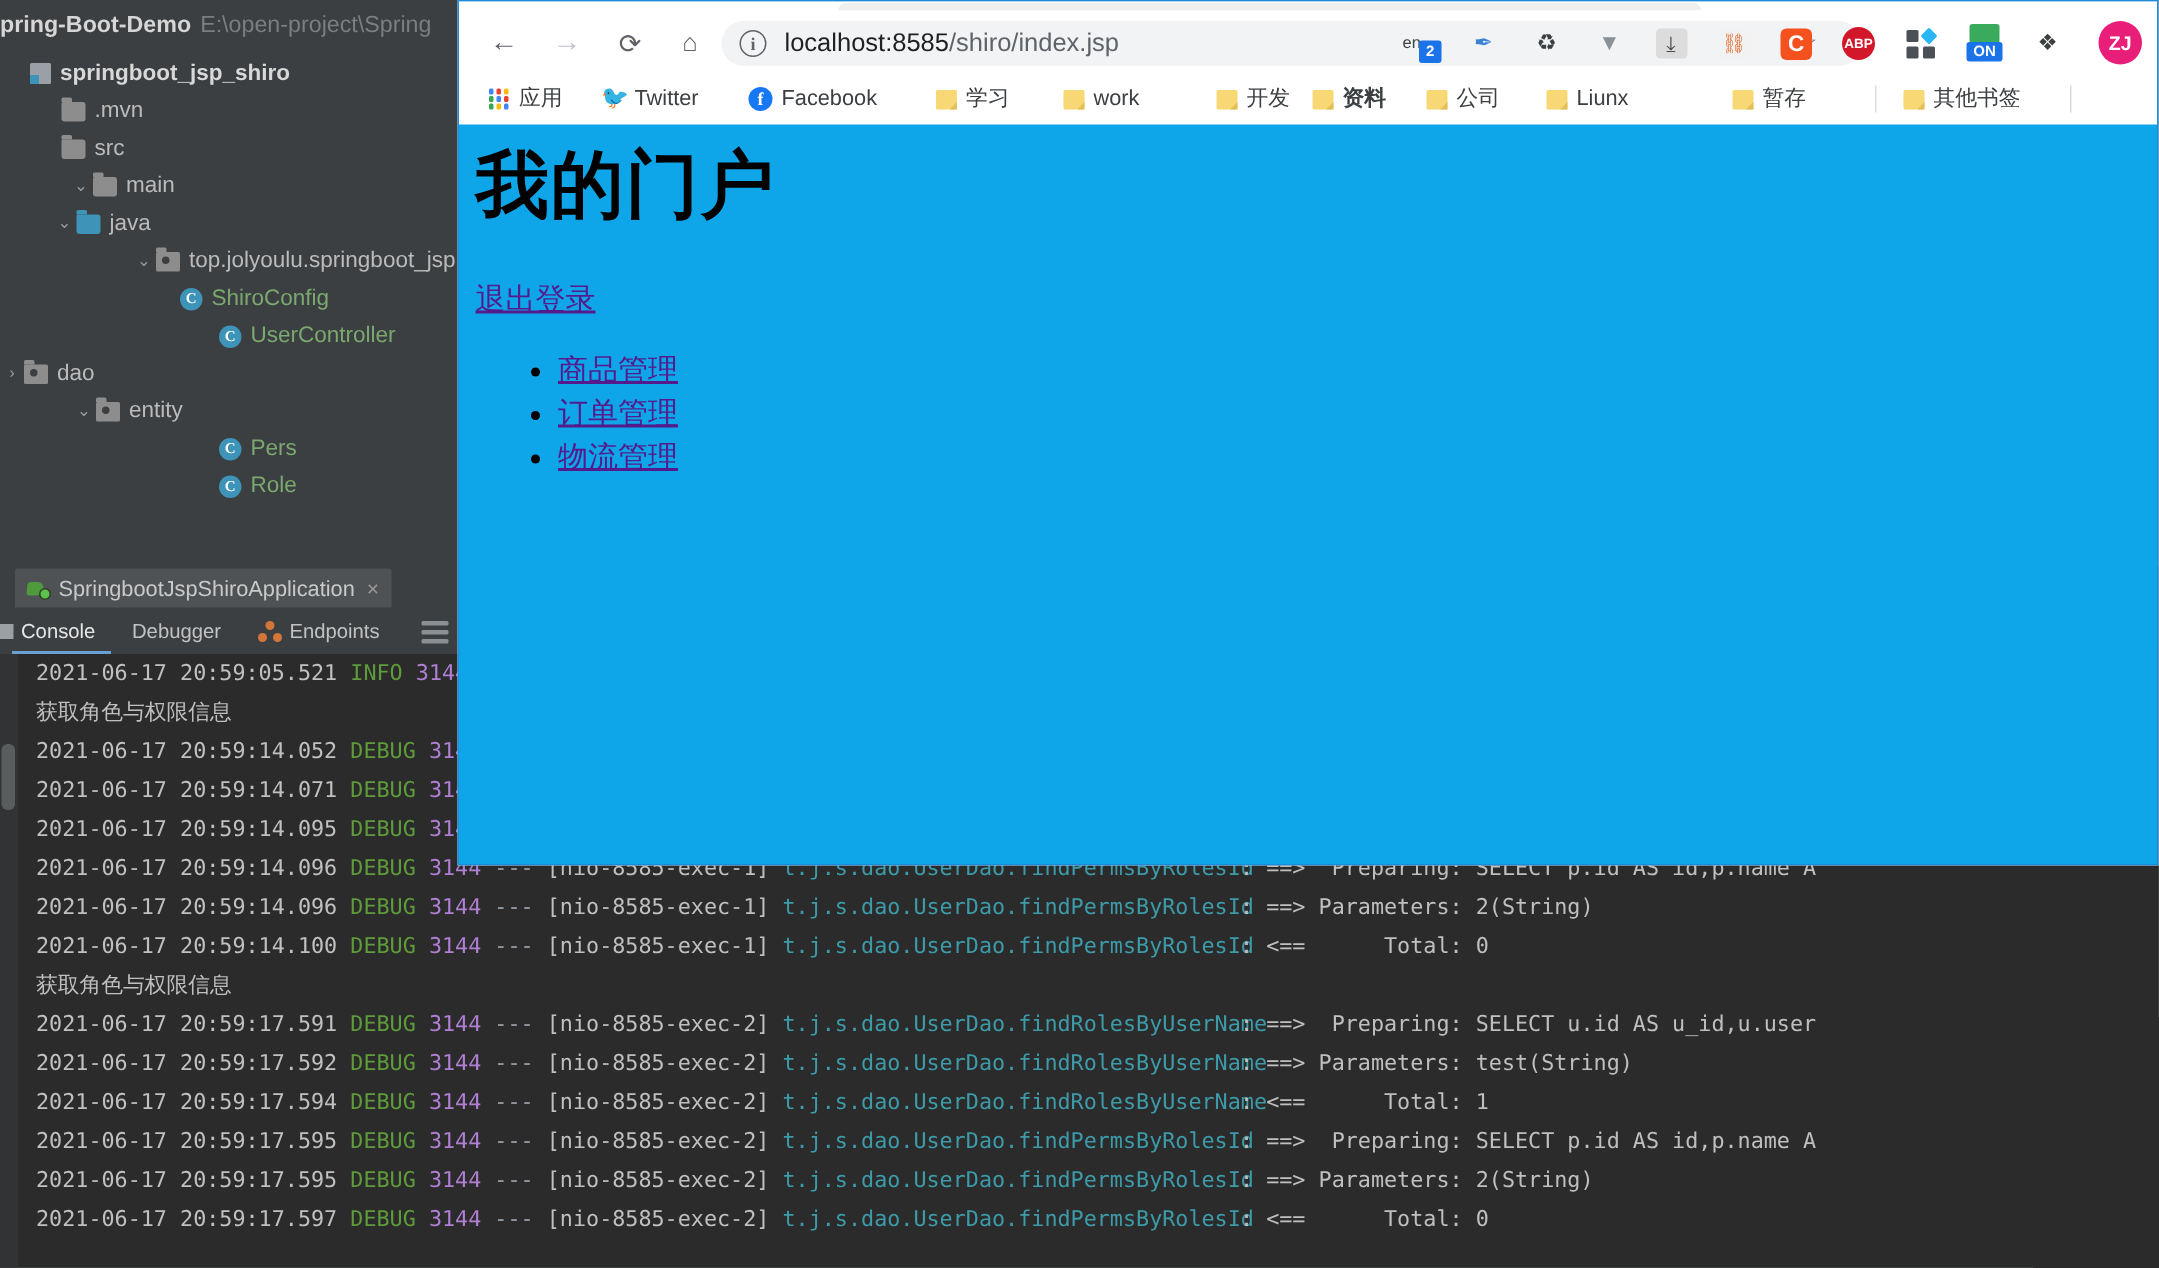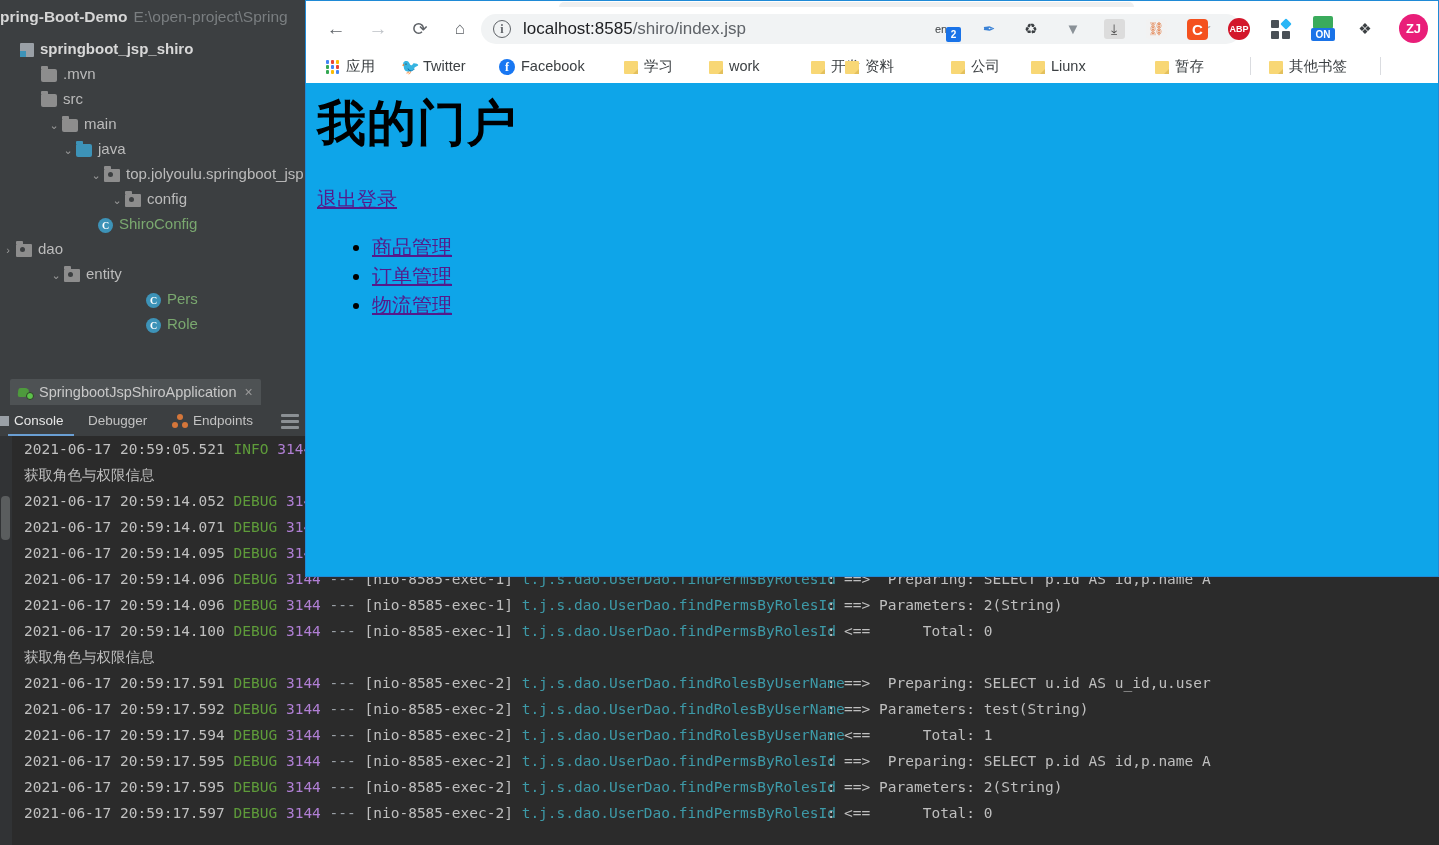--- a/index.html
+++ b/index.html
@@ -157,24 +157,24 @@
 
   <div id="ide-project-panel">
     <div class="proj-header">
       <span>pring-Boot-Demo</span><span class="path">E:\open-project\Spring</span>
     </div>
     <div class="tree" id="tree-root">
         <div class="tree-row bold" style="padding-left: 4px;"><span class="arrow blank">&nbsp;</span><span class="ico ico-module"></span><span class="">springboot_jsp_shiro</span></div>
         <div class="tree-row" style="padding-left: 25px;"><span class="arrow blank">&nbsp;</span><span class="ico ico-folder"></span><span class="">.mvn</span></div>
         <div class="tree-row" style="padding-left: 25px;"><span class="arrow blank">&nbsp;</span><span class="ico ico-folder"></span><span class="">src</span></div>
         <div class="tree-row" style="padding-left: 46px;"><span class="arrow">⌄</span><span class="ico ico-folder"></span><span class="">main</span></div>
-        <div class="tree-row" style="padding-left: 60px;"><span class="arrow">⌄</span><span class="ico ico-folder blue"></span><span class="">java</span></div>
+        <div class="tree-row" style="padding-left: 35px;"><span class="arrow">⌄</span><span class="ico ico-folder blue"></span><span class="">java</span></div>
         <div class="tree-row" style="padding-left: 88px;"><span class="arrow">⌄</span><span class="ico ico-pkg"></span><span class="">top.jolyoulu.springboot_jsp</span></div>
-        <div class="tree-row" style="padding-left: 109px;"><span class="arrow">⌄</span><span class="ico ico-pkg"></span><span class="">config</span></div>
-        <div class="tree-row" style="padding-left: 82px;"><span class="arrow blank">&nbsp;</span><span class="ico ico-class">C</span><span class="lbl-green">ShiroConfig</span></div>
+        <div class="tree-row" style="padding-left: 104px;"><span class="arrow blank">&nbsp;</span><span class="ico ico-class">C</span><span class="lbl-green">ShiroConfig</span></div>
+        <div class="tree-row" style="padding-left: 130px;"><span class="arrow blank">&nbsp;</span><span class="ico ico-class">C</span><span class="lbl-green">UserController</span></div>
         <div class="tree-row" style=""><span class="arrow">›</span><span class="ico ico-pkg"></span><span class="">dao</span></div>
         <div class="tree-row" style="padding-left: 48px;"><span class="arrow">⌄</span><span class="ico ico-pkg"></span><span class="">entity</span></div>
         <div class="tree-row" style="padding-left: 130px;"><span class="arrow blank">&nbsp;</span><span class="ico ico-class">C</span><span class="lbl-green">Pers</span></div>
         <div class="tree-row" style="padding-left: 130px;"><span class="arrow blank">&nbsp;</span><span class="ico ico-class">C</span><span class="lbl-green">Role</span></div>
       </div>
   </div>
 
   <div id="ide-run-window">
     <div id="run-tab-strip">
       <div class="run-tab">
@@ -290,21 +290,21 @@
   </div>
 
   <div id="bookmarks">
     <div id="bm-row">
         <div class="bm" style="left: 20px;"><span class="apps-grid"><i style="left:0px;top:0px;background:#4285f4;"></i><i style="left:5px;top:0px;background:#ea4335;"></i><i style="left:10px;top:0px;background:#fbbc05;"></i><i style="left:0px;top:5px;background:#34a853;"></i><i style="left:5px;top:5px;background:#4285f4;"></i><i style="left:10px;top:5px;background:#ea4335;"></i><i style="left:0px;top:10px;background:#34a853;"></i><i style="left:5px;top:10px;background:#fbbc05;"></i><i style="left:10px;top:10px;background:#4285f4;"></i></span><span>应用</span></div>
         <div class="bm" style="left: 95px;"><span class="bmico" style="width:16px;height:14px;color:#1da1f2;font-size:15px;line-height:14px;">🐦</span><span>Twitter</span></div>
         <div class="bm" style="left: 193px;"><span class="bmico" style="width:16px;height:16px;border-radius:50%;background:#1877f2;color:#fff;font-size:12px;font-weight:bold;line-height:16px;text-align:center;font-family:&quot;Liberation Serif&quot;,serif;">f</span><span>Facebook</span></div>
         <div class="bm" style="left: 318px;"><span class="bmico bm-folder"></span><span>学习</span></div>
         <div class="bm" style="left: 403px;"><span class="bmico bm-folder"></span><span>work</span></div>
         <div class="bm" style="left: 505px; text-align: right;"><span class="bmico bm-folder"></span><span>开发</span></div>
-        <div class="bm" style="left: 539px;"><span class="bmico bm-folder"></span><span>资料</span></div>
+        <div class="bm" style="left: 569px; font-weight: bold;"><span class="bmico bm-folder"></span><span>资料</span></div>
         <div class="bm" style="left: 645px;"><span class="bmico bm-folder"></span><span>公司</span></div>
         <div class="bm" style="left: 725px;"><span class="bmico bm-folder"></span><span>Liunx</span></div>
         <div class="bm" style="left: 810px; margin-left: 39px;"><span class="bmico bm-folder"></span><span>暂存</span></div>
       </div>
     <div id="bm-row-right">
         <div class="bm-sep" style="left: 944px;"></div>
         <div class="bm-sep" style="left: 1074px;"></div>
         <div class="bm" style="left: 963px;"><span class="bmico bm-folder"></span><span>其他书签</span></div>
         <div class="bm" style="left: 1145px;"><span class="reader-ico"></span><span>阅读</span></div>
       </div>

